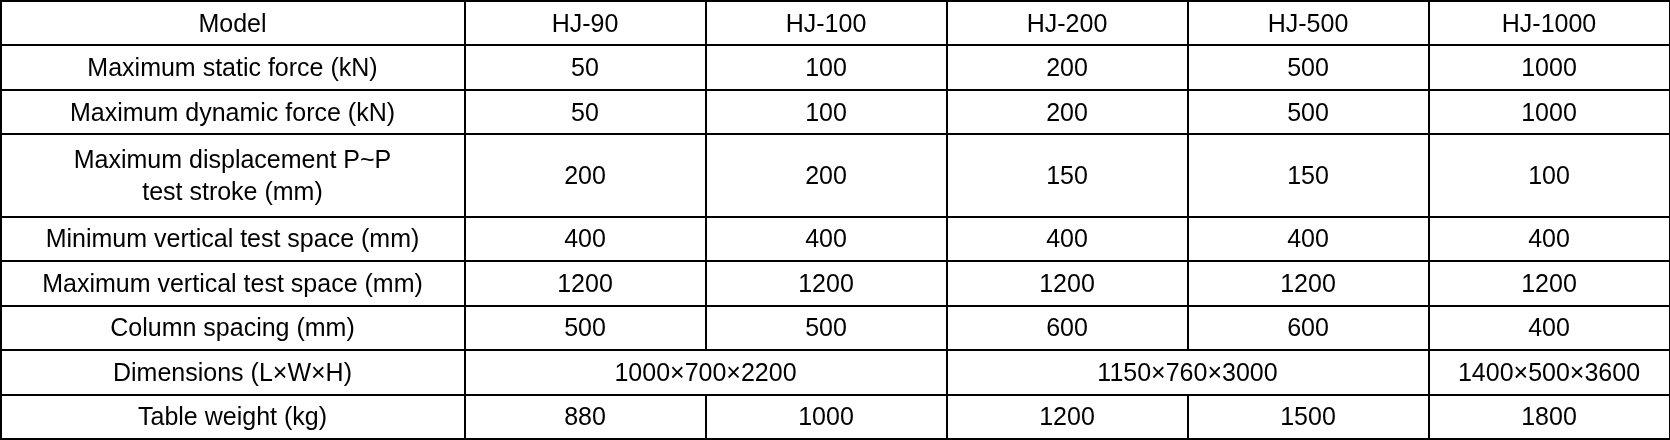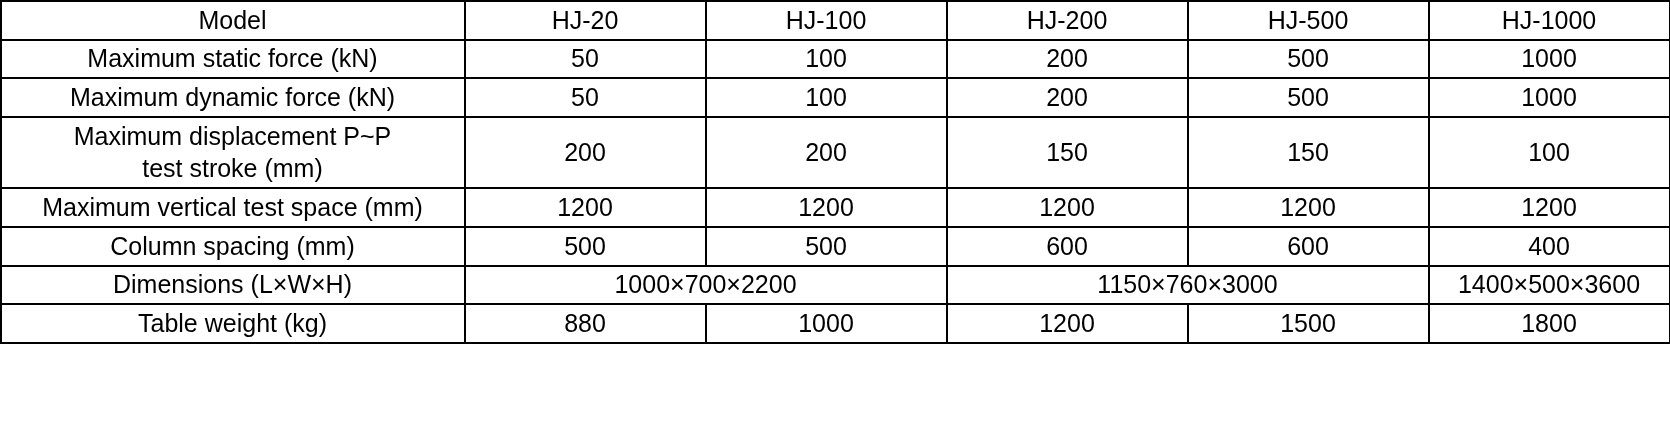--- a/index.html
+++ b/index.html
@@ -6,21 +6,21 @@
     margin: 0;
     padding: 0;
     background: #ffffff;
   }
   body {
     font-family: "Liberation Sans", sans-serif;
     color: #000000;
   }
   #spec-wrap {
     width: 1670px;
-    height: 344px;
+    height: 440px;
     box-sizing: border-box;
     display: flex;
     align-items: stretch;
     justify-content: center;
     overflow: hidden;
   }
   table.spec-table {
     border-collapse: collapse;
     width: 1670px;
     table-layout: fixed;
@@ -51,21 +51,21 @@
       <col class="c-label">
       <col class="c-data">
       <col class="c-data">
       <col class="c-data">
       <col class="c-data">
       <col class="c-data">
     </colgroup>
     <tbody>
       <tr class="r-normal">
         <td>Model</td>
-        <td>HJ-20</td>
+        <td>HJ-90</td>
         <td>HJ-100</td>
         <td>HJ-200</td>
         <td>HJ-500</td>
         <td>HJ-1000</td>
       </tr>
       <tr class="r-normal">
         <td>Maximum static force (kN)</td>
         <td>50</td>
         <td>100</td>
         <td>200</td>
@@ -83,20 +83,28 @@
       <tr class="r-tall">
         <td>
           <span>Maximum displacement P~P</span><br>
           <span>test stroke (mm)</span>
         </td>
         <td>200</td>
         <td>200</td>
         <td>150</td>
         <td>150</td>
         <td>100</td>
+      </tr>
+      <tr class="r-normal">
+        <td>Minimum vertical test space (mm)</td>
+        <td>400</td>
+        <td>400</td>
+        <td>400</td>
+        <td>400</td>
+        <td>400</td>
       </tr>
       <tr class="r-normal">
         <td>Maximum vertical test space (mm)</td>
         <td>1200</td>
         <td>1200</td>
         <td>1200</td>
         <td>1200</td>
         <td>1200</td>
       </tr>
       <tr class="r-normal">

